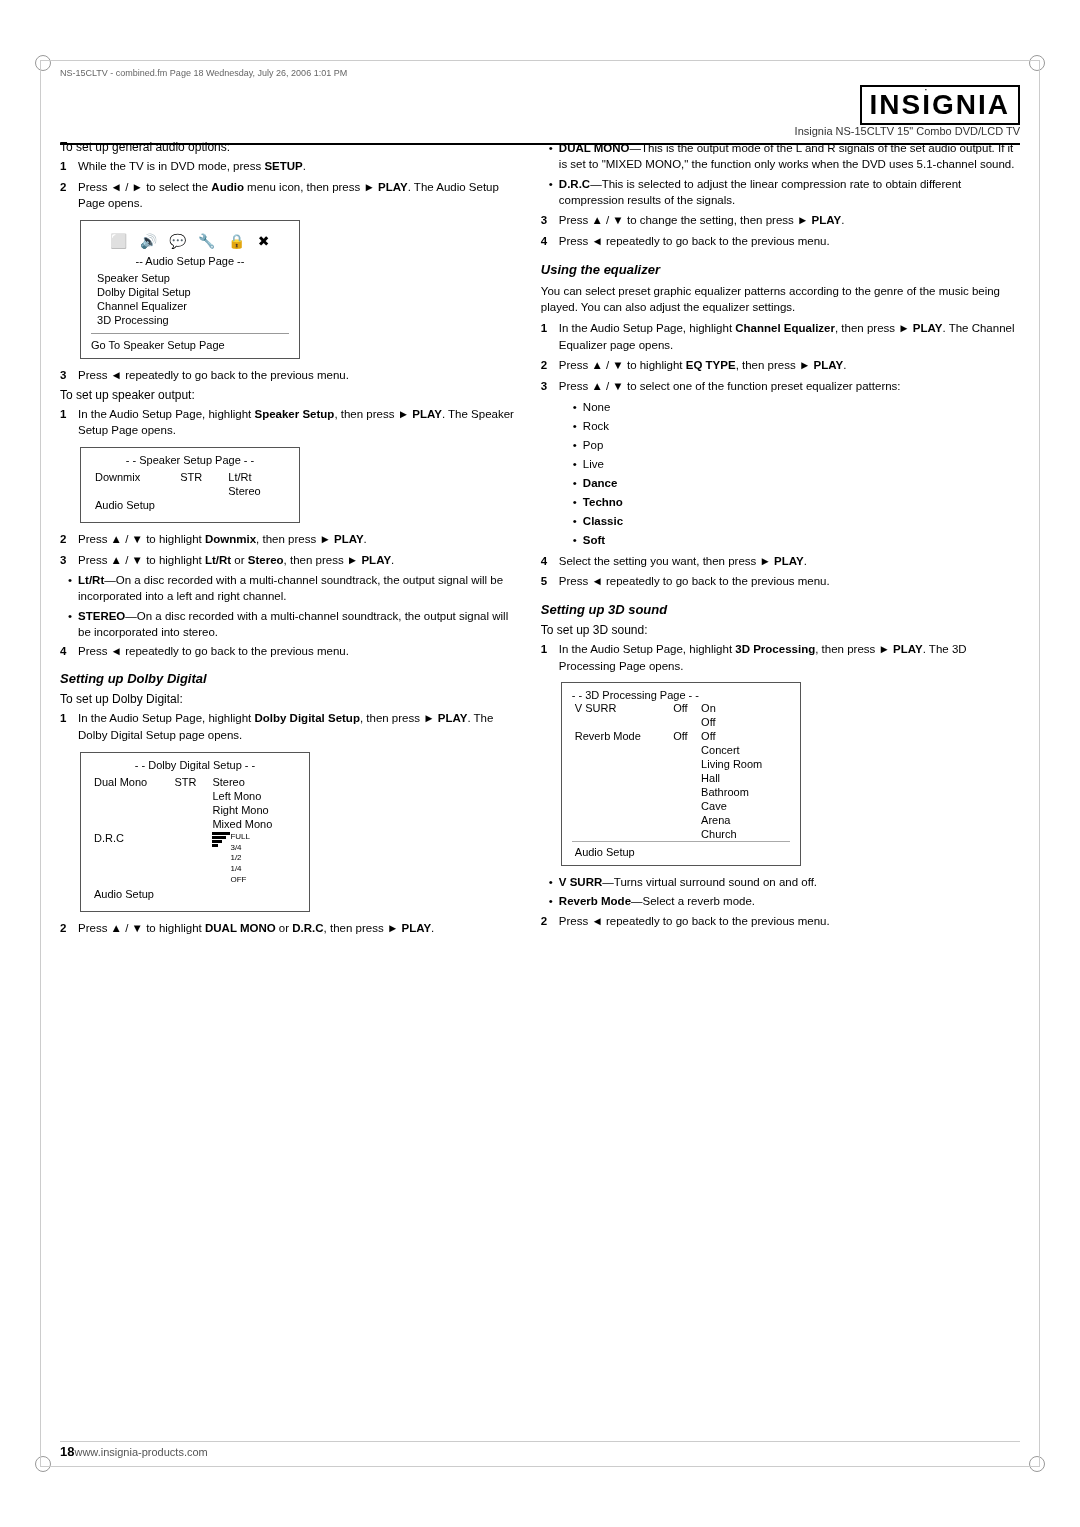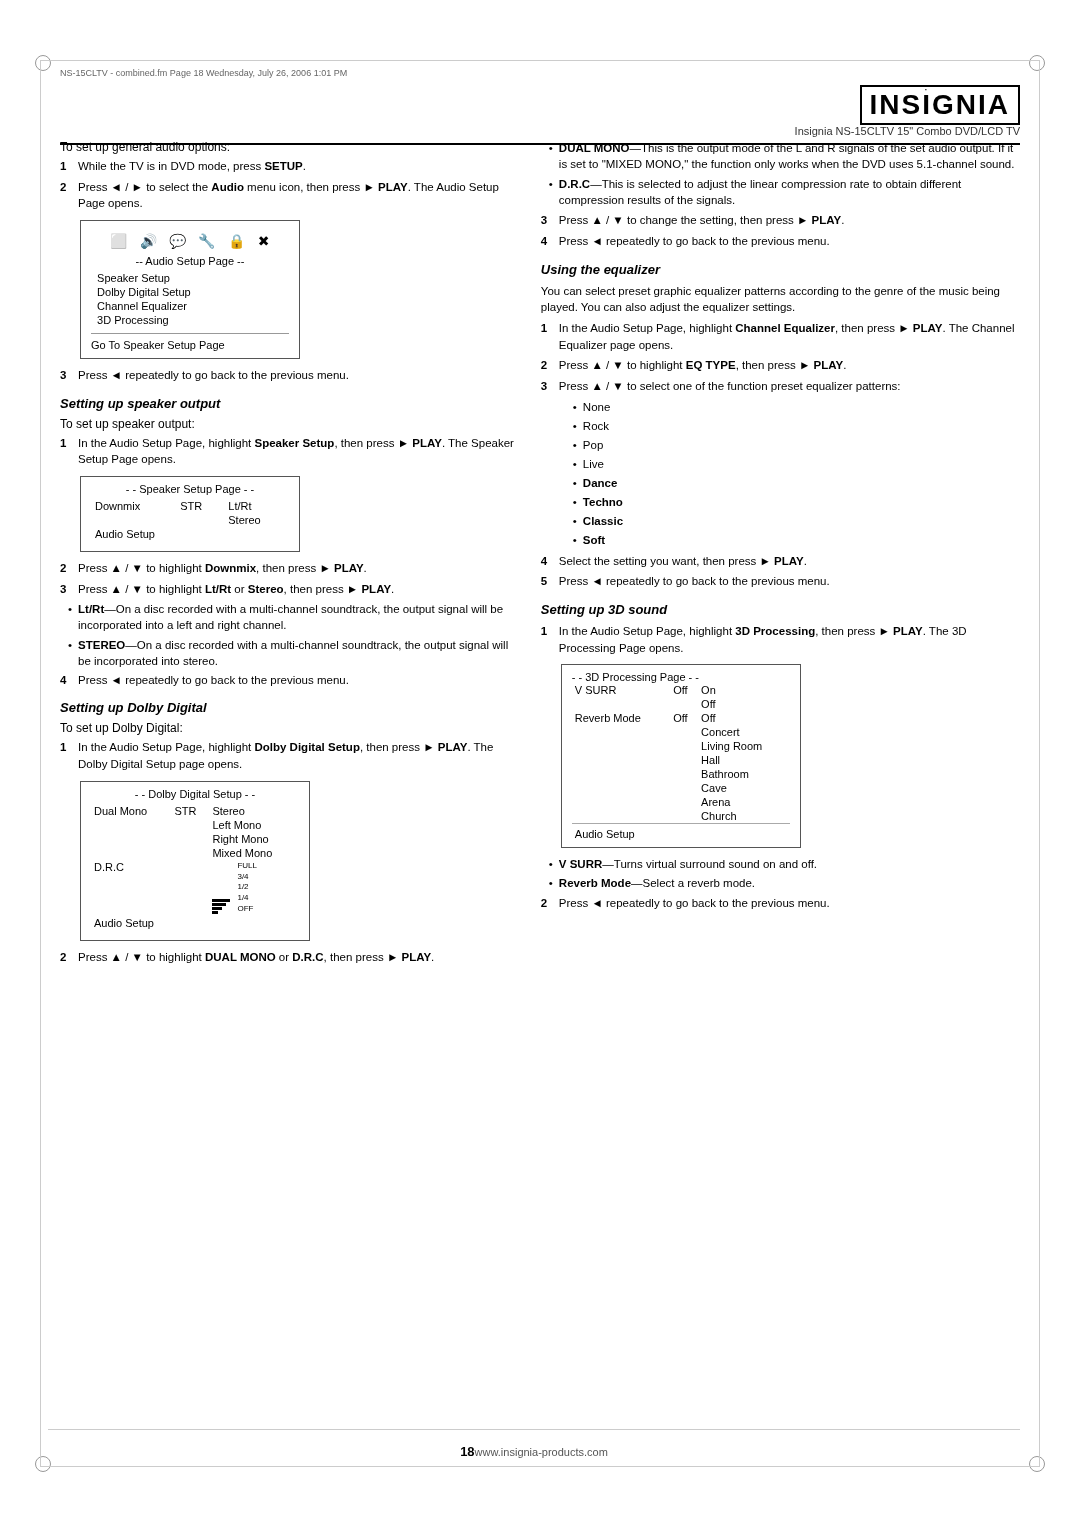--- a/index.html
+++ b/index.html
@@ -222,27 +222,27 @@
 
     .processing-table td {
       padding: 1px 3px;
       vertical-align: top;
     }
 
     
     .footer {
       position: absolute;
       bottom: 68px;
-      left: 48px;
+      left: 60px;
       right: 60px;
       display: flex;
-      justify-content: center;
+      justify-content: flex-start;
       align-items: center;
       border-top: 1px solid #ccc;
-      padding-top: 14px;
+      padding-top: 2px;
     }
 
     .page-number {
       font-weight: bold;
       font-size: 13px;
     }
 
     .footer-url {
       font-size: 11px;
       color: #555;
@@ -316,21 +316,20 @@
       <div style="border-top:1px solid #999; margin-top:6px; padding-top:4px;">
         <div class="menu-item">Go To Speaker Setup Page</div>
       </div>
     </div>
 
     <div class="numbered-item">
       <span class="num">3</span>
       <span>Press ◄ repeatedly to go back to the previous menu.</span>
     </div>
 
-    <div class="section-title">Setting up speaker output</div>
     <div class="subsection-title">To set up speaker output:</div>
 
     <div class="numbered-item">
       <span class="num">1</span>
       <span>In the Audio Setup Page, highlight <span class="text-bold">Speaker Setup</span>, then press ► <span class="text-bold">PLAY</span>. The Speaker Setup Page opens.</span>
     </div>
 
     <div class="menu-box" style="margin-left:20px; max-width: 220px;">
       <div class="menu-header">- - Speaker Setup Page - -</div>
       <table class="speaker-table">
@@ -406,21 +405,21 @@
         </tr>
         <tr>
           <td></td>
           <td></td>
           <td>Mixed Mono</td>
         </tr>
         <tr>
           <td>D.R.C</td>
           <td></td>
           <td>
-            <div style="display:flex;gap:7px;align-items:flex-end;">
+            <div style="display:flex;gap:0;align-items:flex-start;">
               <div style="display:inline-block;">
                 <div style="width:18px;height:3px;background:#000;margin-bottom:1px;"></div>
                 <div style="width:14px;height:3px;background:#000;margin-bottom:1px;"></div>
                 <div style="width:10px;height:3px;background:#000;margin-bottom:1px;"></div>
                 <div style="width:6px;height:3px;background:#000;margin-bottom:1px;"></div>
               </div>
               <div class="drc-labels" style="font-size:8px;line-height:1.35;">
                 <div>FULL</div>
                 <div>3/4</div>
                 <div>1/2</div>
@@ -525,20 +524,21 @@
       <span class="num">4</span>
       <span>Select the setting you want, then press ► <span class="text-bold">PLAY</span>.</span>
     </div>
 
     <div class="numbered-item">
       <span class="num">5</span>
       <span>Press ◄ repeatedly to go back to the previous menu.</span>
     </div>
 
     <div class="section-title">Setting up 3D sound</div>
+    <div class="subsection-title">To set up 3D sound:</div>
 
     <div class="numbered-item">
       <span class="num">1</span>
       <span>In the Audio Setup Page, highlight <span class="text-bold">3D Processing</span>, then press ► <span class="text-bold">PLAY</span>. The 3D Processing Page opens.</span>
     </div>
 
     <div class="processing-box" style="margin-left:20px; max-width: 240px;">
       <div class="menu-header">- - 3D Processing Page - -</div>
       <table class="processing-table">
         <tbody>

